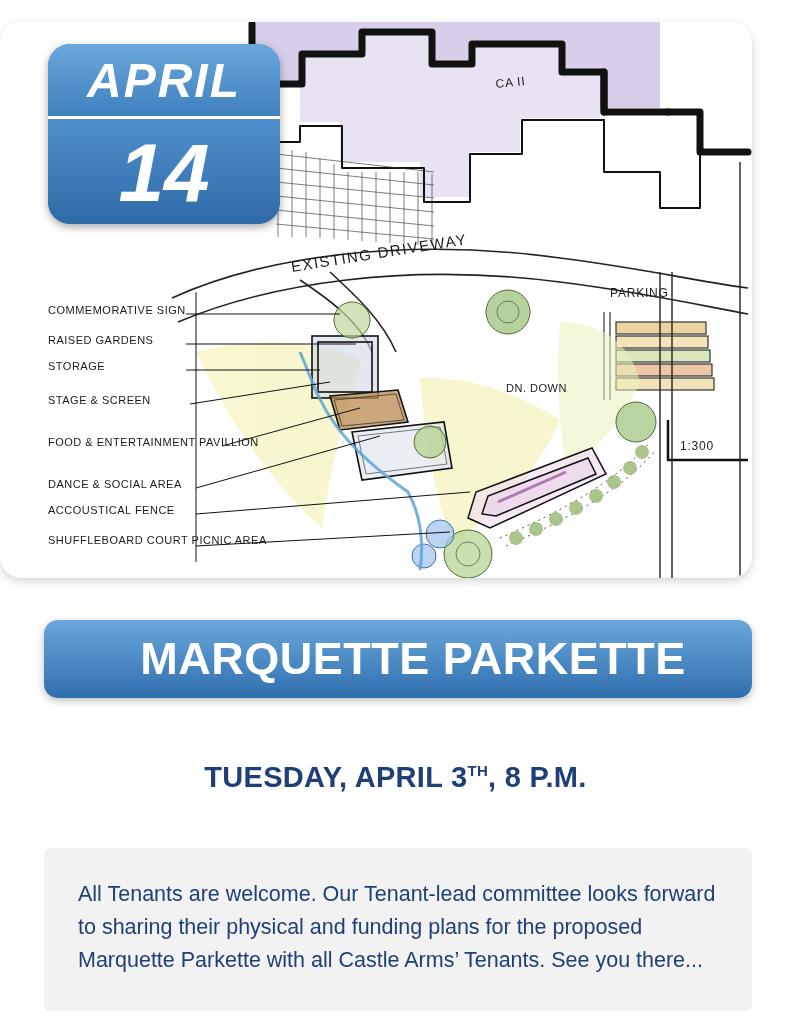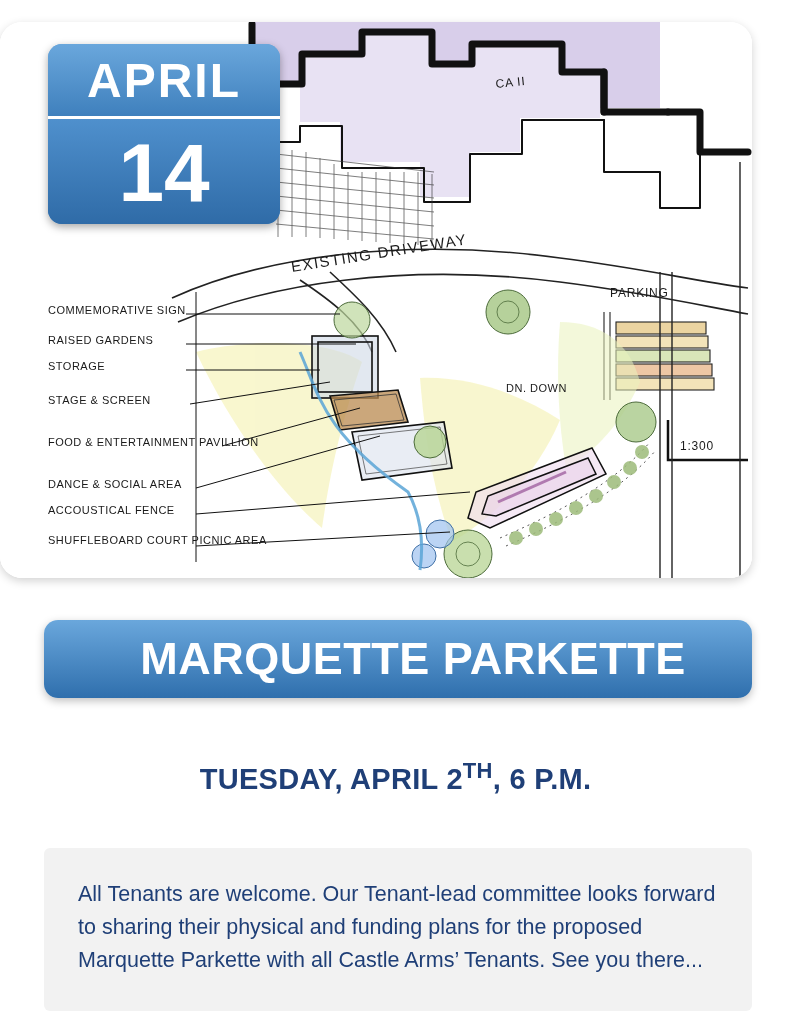--- a/index.html
+++ b/index.html
@@ -47,25 +47,26 @@
     height: 100%;
   }
 
   
   .date-badge {
     position: absolute;
     left: 48px;
     top: 44px;
     width: 232px;
     height: 180px;
-    border-radius: 14px;
+    border-radius: 22px;
     background: linear-gradient(#5b9bd5, #2f6fad);
     box-shadow: 0 3px 8px rgba(0,0,0,0.35);
     overflow: hidden;
     z-index: 5;
+    font-style: italic;
   }
   .date-badge .month {
     height: 72px;
     display: flex;
     align-items: center;
     justify-content: center;
     color: #ffffff;
     font-weight: bold;
     font-size: 48px;
     letter-spacing: 2px;
@@ -120,21 +121,21 @@
     color: #1f3f77;
   }
   .subtitle .line {
     font-weight: bold;
     font-size: 29px;
     line-height: 37px;
     letter-spacing: 0.3px;
     font-family: "Liberation Sans", sans-serif;
   }
   .subtitle .line sup {
-    font-size: 22px;
+    font-size: 15px;
     vertical-align: super;
   }
 
   
   .body-panel {
     position: absolute;
     left: 44px;
     top: 848px;
     width: 708px;
     min-height: 120px;
@@ -334,20 +335,20 @@
   <div class="date-badge">
     <div class="month">APRIL</div>
     <div class="day">14</div>
   </div>
 
   <div class="title-banner">
     <div class="title-text">MARQUETTE PARKETTE</div>
   </div>
 
   <div class="subtitle">
-    <div class="line"><span>TUESDAY, APRIL 2</span><sup>TH</sup><span>, 6 P.M.</span></div>
+    <div class="line"><span>TUESDAY, APRIL 3</span><sup>TH</sup><span>, 8 P.M.</span></div>
   </div>
 
   <div class="body-panel">
     <p>All Tenants are welcome. Our Tenant-lead committee looks forward to sharing their physical and funding plans for the proposed Marquette Parkette with all Castle Arms’ Tenants. See you there...</p>
   </div>
 
 </div>
 
 </body></html>

